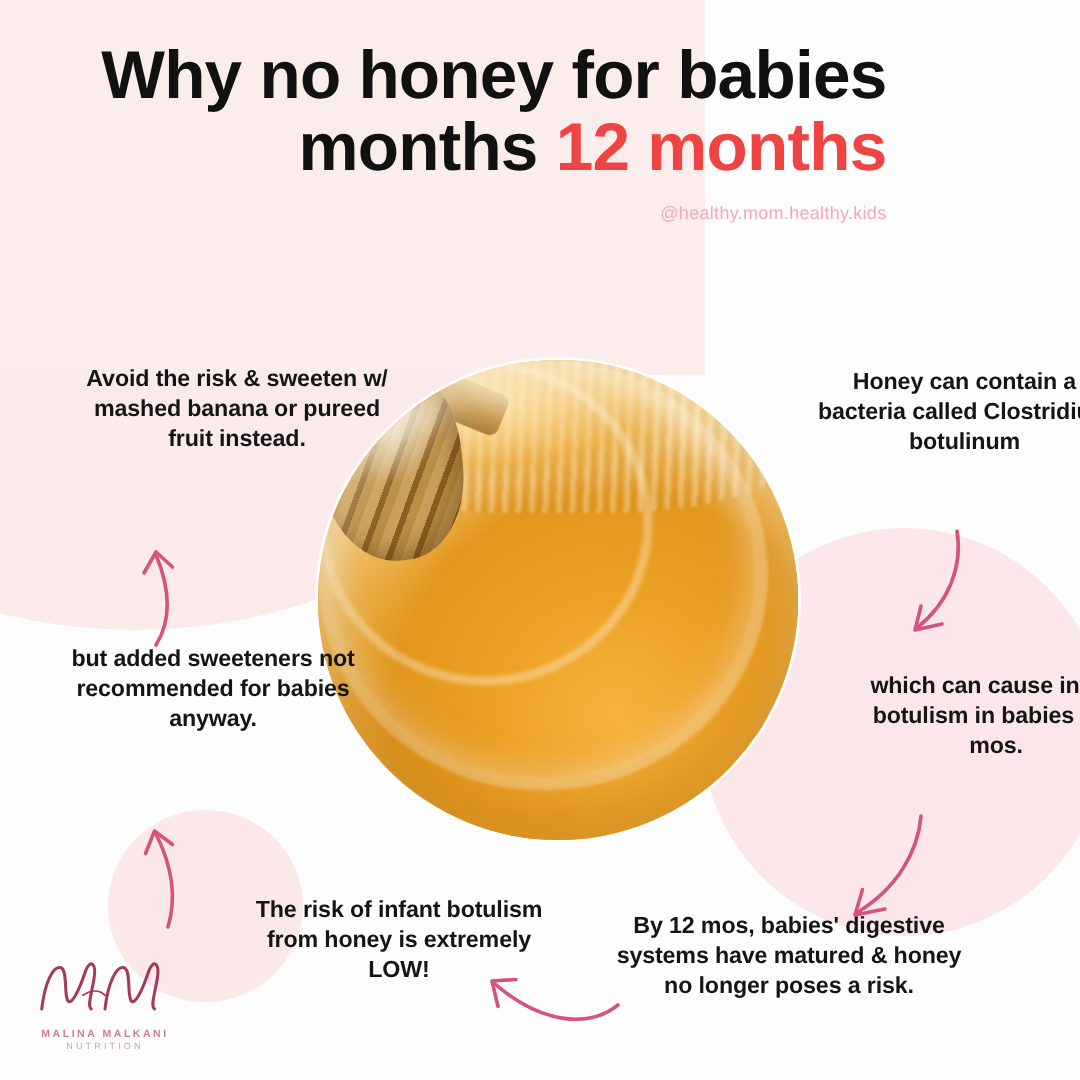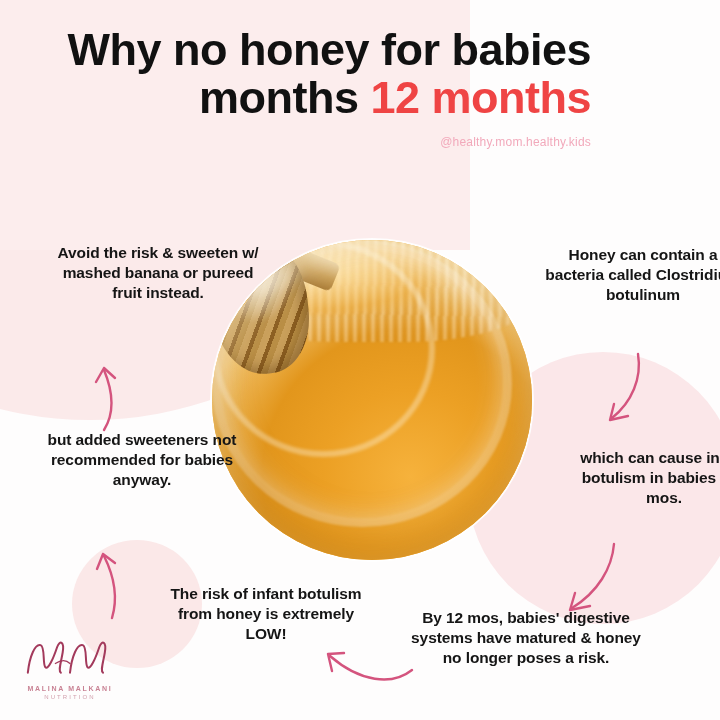--- a/index.html
+++ b/index.html
@@ -133,21 +133,21 @@
     font-size:15.5px;
     line-height:1.30;
     text-align:center;
     letter-spacing:-0.1px;
     margin-left:36px;
   }
   #callout-avoid{left:18px;top:243px;width:208px;}
   #callout-sweeteners{left:6px;top:430px;width:200px;}
   #callout-bacteria{left:504px;top:245px;width:206px;}
   #callout-cause{left:538px;top:448px;width:180px;}
-  #callout-low{left:128px;top:584px;width:204px;}
+  #callout-low{left:128px;top:597px;width:204px;}
   #callout-matured{left:372px;top:608px;width:236px;}
 
   
   .arrow{position:absolute;pointer-events:none;}
   #arrow-up-1{left:70px;top:348px;width:80px;height:84px;}
   #arrow-up-2{left:68px;top:534px;width:80px;height:86px;}
   #arrow-down-1{left:580px;top:352px;width:82px;height:86px;}
   #arrow-down-2{left:542px;top:540px;width:92px;height:86px;}
   #arrow-left-1{left:318px;top:634px;width:98px;height:58px;}
 

